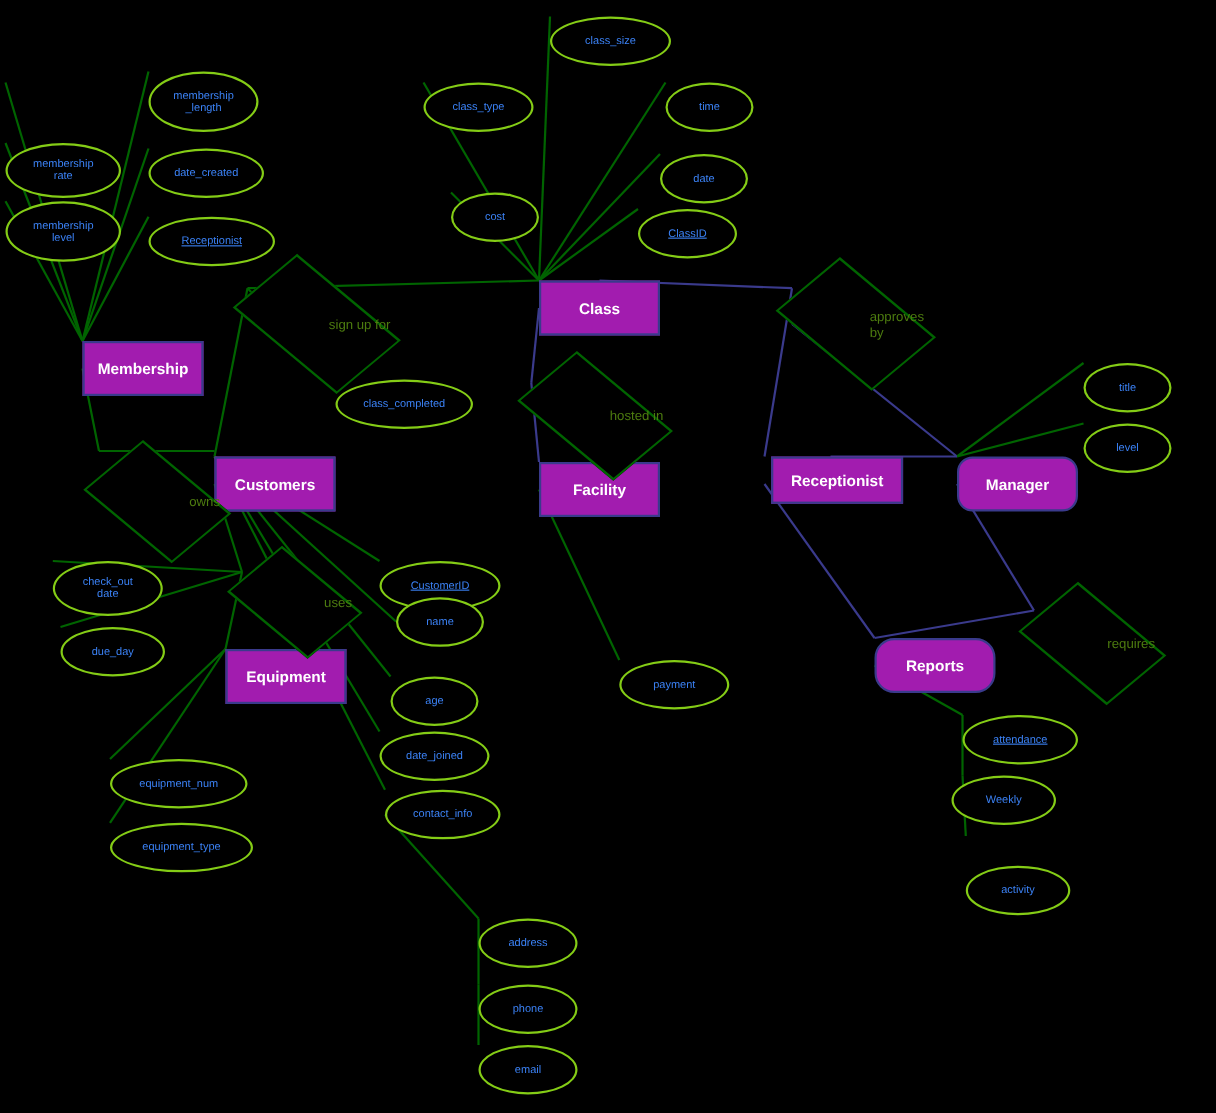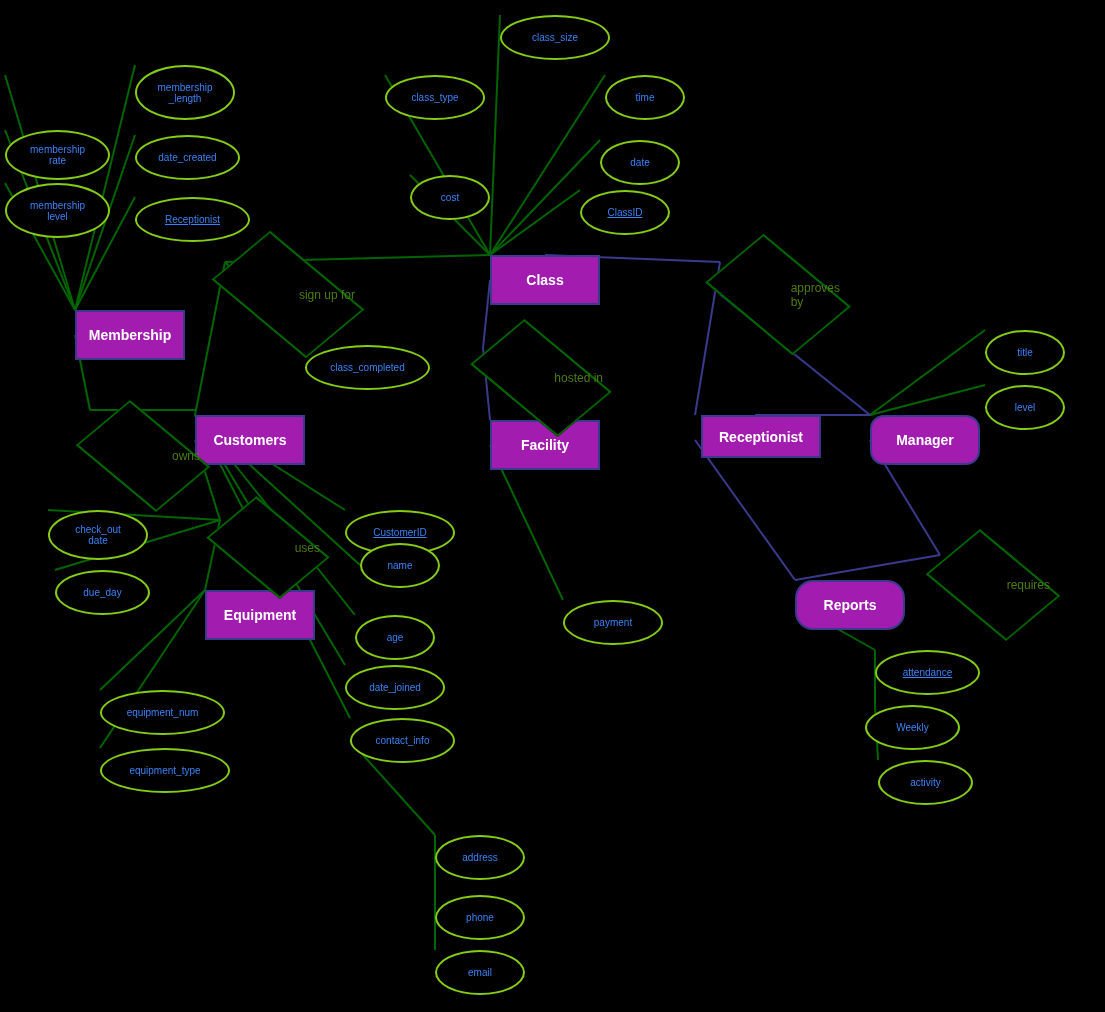--- a/index.html
+++ b/index.html
@@ -233,21 +233,21 @@
     </div>
     <div class="ellipse" style="left: 985px; top: 385px; width: 80px; height: 45px;">
       <span>level</span>
     </div>
     <div class="ellipse underline" style="left: 875px; top: 650px; width: 105px; height: 45px;">
       <span>attendance</span>
     </div>
     <div class="ellipse" style="left: 825px; top: 705px; width: 95px; height: 45px; margin-left: 40px;">
       <span>Weekly</span>
     </div>
-    <div class="ellipse" style="left: 878px; top: 760px; width: 95px; height: 45px;">
+    <div class="ellipse" style="left: 878px; top: 787px; width: 95px; height: 45px;">
       <span>activity</span>
     </div>
     <div class="diamond" style="left: 225px; top: 262px; width: 130px; height: 65px;">
       <span>sign up for</span>
     </div>
     <div class="diamond" style="left: 483px; top: 348px; width: 120px; height: 60px;">
       <span>hosted in</span>
     </div>
     <div class="diamond" style="left: 720px; top: 262px; width: 120px; height: 65px;">
       <span>approves<br>by</span>

